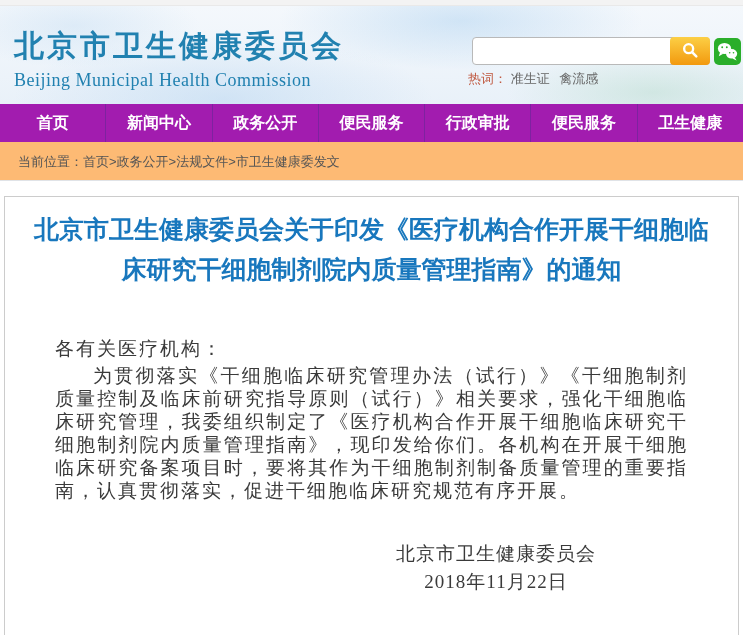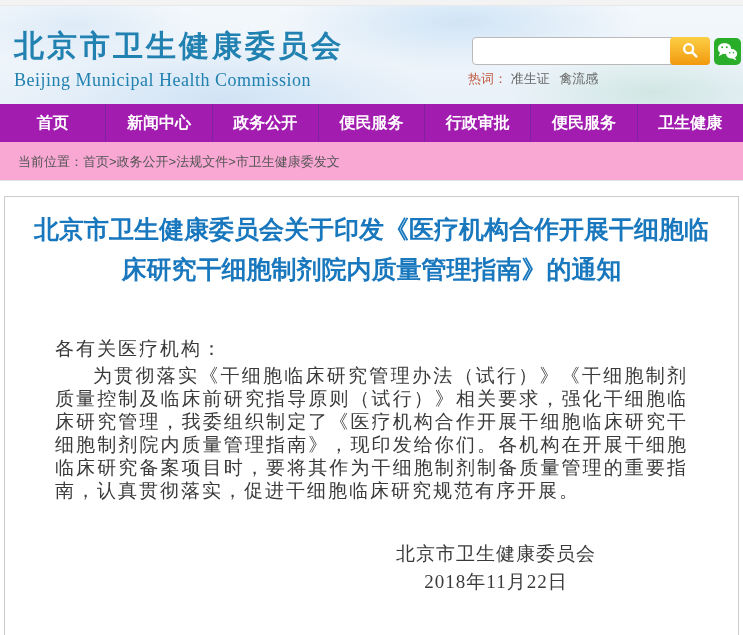--- a/index.html
+++ b/index.html
@@ -52,21 +52,21 @@
   .nav { display:flex; height:38px; background:#a21caf; }
   .nav-item {
     flex:1 1 0; text-align:center; line-height:38px; color:#fff;
     font-size:16px; font-weight:bold; cursor:pointer; white-space:nowrap;
     border-right:1px solid rgba(0,60,110,0.22); overflow:hidden;
   }
   .nav-item:last-child { border-right:none; }
 
   
   .breadcrumb {
-    height:39px; line-height:39px; background:#f9a8d4; padding-left:18px;
+    height:39px; line-height:39px; background:#fdba74; padding-left:18px;
     font-size:13px; color:#555; border-bottom:1px solid #e0e3e7;
   }
   .breadcrumb a { color:#555; text-decoration:none; cursor:pointer; }
 
   
   .content-box {
     position:absolute; left:4px; right:4px; top:196px; height:500px;
     background:#fff; border:1px solid #ccc;
   }
   .article-title {

